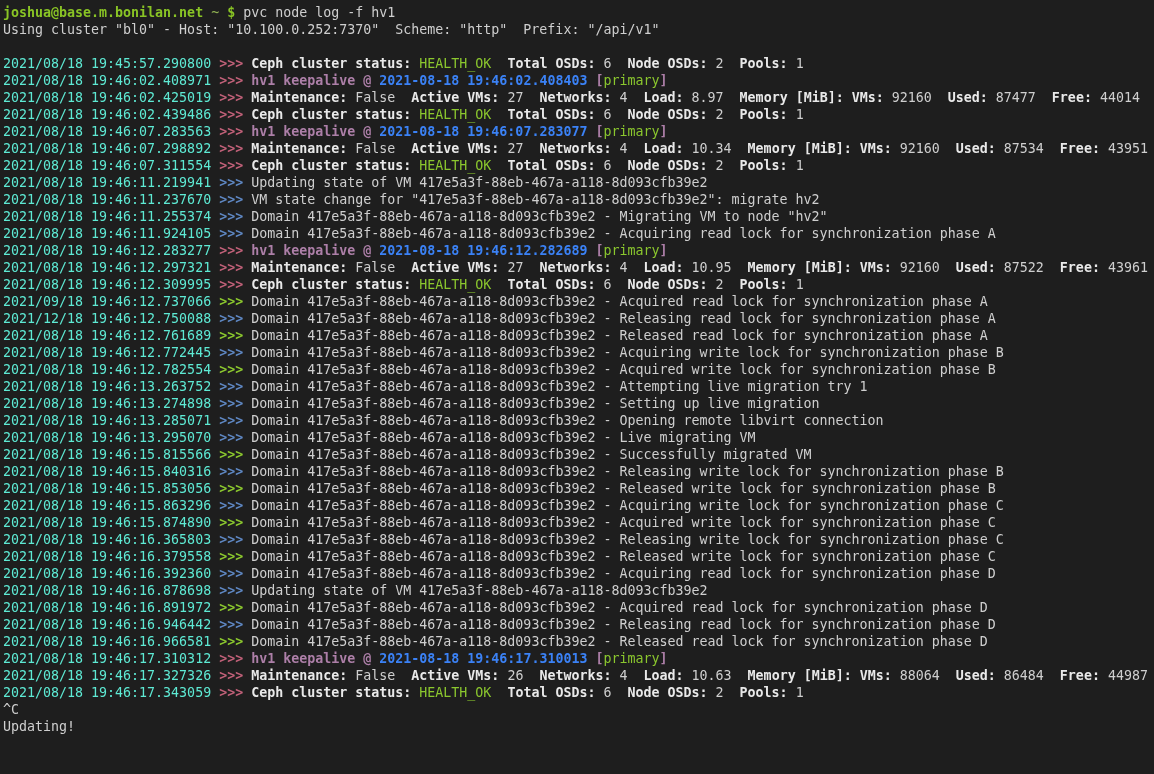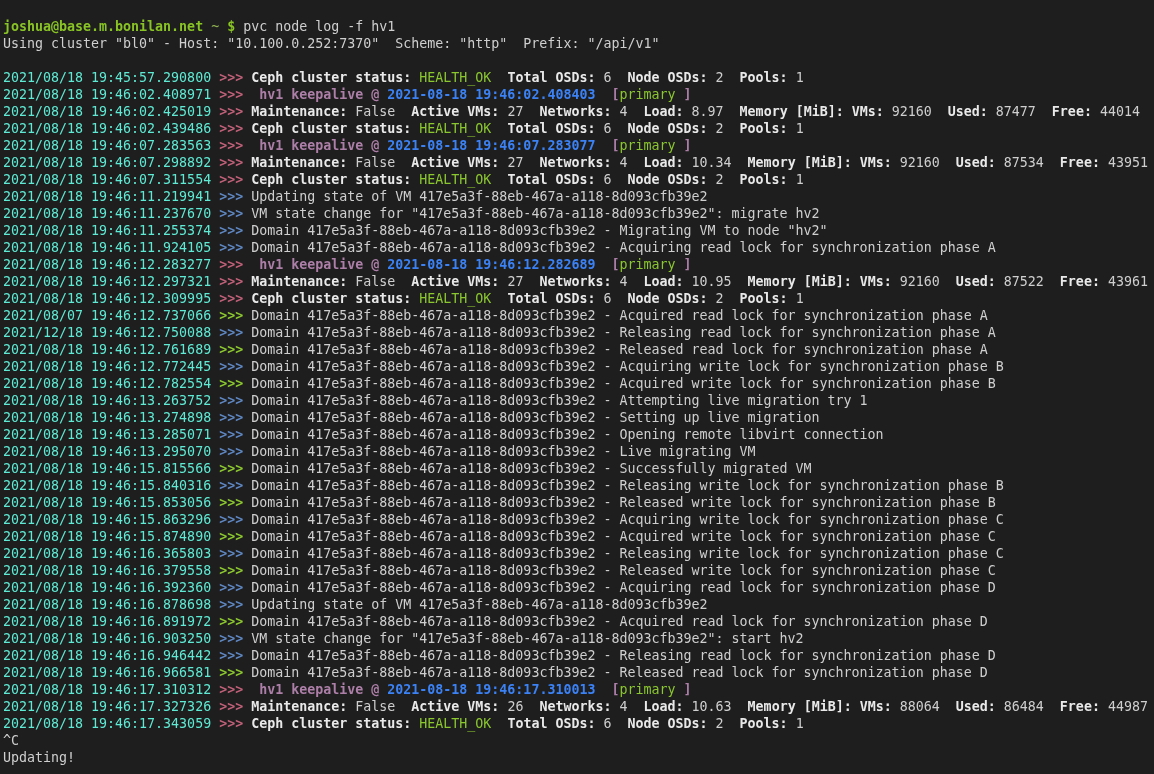--- a/index.html
+++ b/index.html
@@ -7,21 +7,21 @@
     padding: 0;
     width: 1154px;
     height: 774px;
     overflow: hidden;
     background: #1e1e1e;
   }
   #screen {
     width: 1154px;
     height: 774px;
     box-sizing: border-box;
-    padding: 18px 0 0 3px;
+    padding: 4px 0 0 3px;
     font-family: "DejaVu Sans Mono", "Liberation Mono", monospace;
     font-size: 13.3px;
     line-height: 17px;
     color: #cfcfcf;
     cursor: text;
   }
   .row {
     white-space: pre;
     height: 17px;
     overflow: hidden;
@@ -29,21 +29,21 @@
   .ph { color: #89c425; font-weight: bold; }   
   .pt { color: #8fb052; }                      
   .ps { color: #89c425; font-weight: bold; }   
   .ts { color: #5eead4; }                      
   .mk { font-weight: bold; }                   
   .mk.tick { color: #c06078; }
   .mk.info { color: #5e87c2; }
   .mk.ok   { color: #8bc72e; }
   .b { font-weight: bold; color: #e9e9e9; }    
   .g { font-weight: normal; color: #8bc72e; }    
-  .p { font-weight: bold; color: #ad7fa8; margin-left: 8px; }    
+  .p { font-weight: bold; color: #ad7fa8; }    
   .m { font-weight: bold; color: #3b82f6; }    
 </style>
 </head>
 <body>
 
 <div id="screen">
   <div class="row"><span class="ph">joshua@base.m.bonilan.net</span> <span class="pt">~</span> <span class="ps">$</span> <span>pvc node log -f hv1</span></div>
   <div class="row">Using cluster "bl0" - Host: "10.100.0.252:7370"  Scheme: "http"  Prefix: "/api/v1"</div>
   <div class="row"></div>
   <div id="log">
@@ -54,40 +54,39 @@
       <div class="row"><span class="ts">2021/08/18 19:46:07.283563 </span><span class="mk tick">&gt;&gt;&gt; </span><span class="p">hv1 keepalive @ </span><span class="m">2021-08-18 19:46:07.283077</span><span class="p"> [</span><span class="g">primary</span><span class="p">]</span></div>
       <div class="row"><span class="ts">2021/08/18 19:46:07.298892 </span><span class="mk tick">&gt;&gt;&gt; </span><span class="b">Maintenance: </span><span>False</span><span>  </span><span class="b">Active VMs: </span><span>27</span><span>  </span><span class="b">Networks: </span><span>4</span><span>  </span><span class="b">Load: </span><span>10.34</span><span>  </span><span class="b">Memory [MiB]: VMs: </span><span>92160</span><span>  </span><span class="b">Used: </span><span>87534</span><span>  </span><span class="b">Free: </span><span>43951</span></div>
       <div class="row"><span class="ts">2021/08/18 19:46:07.311554 </span><span class="mk tick">&gt;&gt;&gt; </span><span class="b">Ceph cluster status: </span><span class="g">HEALTH_OK</span><span>  </span><span class="b">Total OSDs: </span><span>6</span><span>  </span><span class="b">Node OSDs: </span><span>2</span><span>  </span><span class="b">Pools: </span><span>1</span></div>
       <div class="row"><span class="ts">2021/08/18 19:46:11.219941 </span><span class="mk info">&gt;&gt;&gt; </span><span>Updating state of VM 417e5a3f-88eb-467a-a118-8d093cfb39e2</span></div>
       <div class="row"><span class="ts">2021/08/18 19:46:11.237670 </span><span class="mk info">&gt;&gt;&gt; </span><span>VM state change for "417e5a3f-88eb-467a-a118-8d093cfb39e2": migrate hv2</span></div>
       <div class="row"><span class="ts">2021/08/18 19:46:11.255374 </span><span class="mk info">&gt;&gt;&gt; </span><span>Domain 417e5a3f-88eb-467a-a118-8d093cfb39e2 - Migrating VM to node "hv2"</span></div>
       <div class="row"><span class="ts">2021/08/18 19:46:11.924105 </span><span class="mk info">&gt;&gt;&gt; </span><span>Domain 417e5a3f-88eb-467a-a118-8d093cfb39e2 - Acquiring read lock for synchronization phase A</span></div>
       <div class="row"><span class="ts">2021/08/18 19:46:12.283277 </span><span class="mk tick">&gt;&gt;&gt; </span><span class="p">hv1 keepalive @ </span><span class="m">2021-08-18 19:46:12.282689</span><span class="p"> [</span><span class="g">primary</span><span class="p">]</span></div>
       <div class="row"><span class="ts">2021/08/18 19:46:12.297321 </span><span class="mk tick">&gt;&gt;&gt; </span><span class="b">Maintenance: </span><span>False</span><span>  </span><span class="b">Active VMs: </span><span>27</span><span>  </span><span class="b">Networks: </span><span>4</span><span>  </span><span class="b">Load: </span><span>10.95</span><span>  </span><span class="b">Memory [MiB]: VMs: </span><span>92160</span><span>  </span><span class="b">Used: </span><span>87522</span><span>  </span><span class="b">Free: </span><span>43961</span></div>
       <div class="row"><span class="ts">2021/08/18 19:46:12.309995 </span><span class="mk tick">&gt;&gt;&gt; </span><span class="b">Ceph cluster status: </span><span class="g">HEALTH_OK</span><span>  </span><span class="b">Total OSDs: </span><span>6</span><span>  </span><span class="b">Node OSDs: </span><span>2</span><span>  </span><span class="b">Pools: </span><span>1</span></div>
-      <div class="row"><span class="ts">2021/08/07 19:46:12.737066 </span><span class="mk ok">&gt;&gt;&gt; </span><span>Domain 417e5a3f-88eb-467a-a118-8d093cfb39e2 - Acquired read lock for synchronization phase A</span></div>
+      <div class="row"><span class="ts">2021/09/18 19:46:12.737066 </span><span class="mk ok">&gt;&gt;&gt; </span><span>Domain 417e5a3f-88eb-467a-a118-8d093cfb39e2 - Acquired read lock for synchronization phase A</span></div>
       <div class="row"><span class="ts">2021/12/18 19:46:12.750088 </span><span class="mk info">&gt;&gt;&gt; </span><span>Domain 417e5a3f-88eb-467a-a118-8d093cfb39e2 - Releasing read lock for synchronization phase A</span></div>
       <div class="row"><span class="ts">2021/08/18 19:46:12.761689 </span><span class="mk ok">&gt;&gt;&gt; </span><span>Domain 417e5a3f-88eb-467a-a118-8d093cfb39e2 - Released read lock for synchronization phase A</span></div>
       <div class="row"><span class="ts">2021/08/18 19:46:12.772445 </span><span class="mk info">&gt;&gt;&gt; </span><span>Domain 417e5a3f-88eb-467a-a118-8d093cfb39e2 - Acquiring write lock for synchronization phase B</span></div>
       <div class="row"><span class="ts">2021/08/18 19:46:12.782554 </span><span class="mk ok">&gt;&gt;&gt; </span><span>Domain 417e5a3f-88eb-467a-a118-8d093cfb39e2 - Acquired write lock for synchronization phase B</span></div>
       <div class="row"><span class="ts">2021/08/18 19:46:13.263752 </span><span class="mk info">&gt;&gt;&gt; </span><span>Domain 417e5a3f-88eb-467a-a118-8d093cfb39e2 - Attempting live migration try 1</span></div>
       <div class="row"><span class="ts">2021/08/18 19:46:13.274898 </span><span class="mk info">&gt;&gt;&gt; </span><span>Domain 417e5a3f-88eb-467a-a118-8d093cfb39e2 - Setting up live migration</span></div>
       <div class="row"><span class="ts">2021/08/18 19:46:13.285071 </span><span class="mk info">&gt;&gt;&gt; </span><span>Domain 417e5a3f-88eb-467a-a118-8d093cfb39e2 - Opening remote libvirt connection</span></div>
       <div class="row"><span class="ts">2021/08/18 19:46:13.295070 </span><span class="mk info">&gt;&gt;&gt; </span><span>Domain 417e5a3f-88eb-467a-a118-8d093cfb39e2 - Live migrating VM</span></div>
       <div class="row"><span class="ts">2021/08/18 19:46:15.815566 </span><span class="mk ok">&gt;&gt;&gt; </span><span>Domain 417e5a3f-88eb-467a-a118-8d093cfb39e2 - Successfully migrated VM</span></div>
       <div class="row"><span class="ts">2021/08/18 19:46:15.840316 </span><span class="mk info">&gt;&gt;&gt; </span><span>Domain 417e5a3f-88eb-467a-a118-8d093cfb39e2 - Releasing write lock for synchronization phase B</span></div>
       <div class="row"><span class="ts">2021/08/18 19:46:15.853056 </span><span class="mk ok">&gt;&gt;&gt; </span><span>Domain 417e5a3f-88eb-467a-a118-8d093cfb39e2 - Released write lock for synchronization phase B</span></div>
       <div class="row"><span class="ts">2021/08/18 19:46:15.863296 </span><span class="mk info">&gt;&gt;&gt; </span><span>Domain 417e5a3f-88eb-467a-a118-8d093cfb39e2 - Acquiring write lock for synchronization phase C</span></div>
       <div class="row"><span class="ts">2021/08/18 19:46:15.874890 </span><span class="mk ok">&gt;&gt;&gt; </span><span>Domain 417e5a3f-88eb-467a-a118-8d093cfb39e2 - Acquired write lock for synchronization phase C</span></div>
       <div class="row"><span class="ts">2021/08/18 19:46:16.365803 </span><span class="mk info">&gt;&gt;&gt; </span><span>Domain 417e5a3f-88eb-467a-a118-8d093cfb39e2 - Releasing write lock for synchronization phase C</span></div>
       <div class="row"><span class="ts">2021/08/18 19:46:16.379558 </span><span class="mk ok">&gt;&gt;&gt; </span><span>Domain 417e5a3f-88eb-467a-a118-8d093cfb39e2 - Released write lock for synchronization phase C</span></div>
       <div class="row"><span class="ts">2021/08/18 19:46:16.392360 </span><span class="mk info">&gt;&gt;&gt; </span><span>Domain 417e5a3f-88eb-467a-a118-8d093cfb39e2 - Acquiring read lock for synchronization phase D</span></div>
       <div class="row"><span class="ts">2021/08/18 19:46:16.878698 </span><span class="mk info">&gt;&gt;&gt; </span><span>Updating state of VM 417e5a3f-88eb-467a-a118-8d093cfb39e2</span></div>
       <div class="row"><span class="ts">2021/08/18 19:46:16.891972 </span><span class="mk ok">&gt;&gt;&gt; </span><span>Domain 417e5a3f-88eb-467a-a118-8d093cfb39e2 - Acquired read lock for synchronization phase D</span></div>
-      <div class="row"><span class="ts">2021/08/18 19:46:16.903250 </span><span class="mk info">&gt;&gt;&gt; </span><span>VM state change for "417e5a3f-88eb-467a-a118-8d093cfb39e2": start hv2</span></div>
       <div class="row"><span class="ts">2021/08/18 19:46:16.946442 </span><span class="mk info">&gt;&gt;&gt; </span><span>Domain 417e5a3f-88eb-467a-a118-8d093cfb39e2 - Releasing read lock for synchronization phase D</span></div>
       <div class="row"><span class="ts">2021/08/18 19:46:16.966581 </span><span class="mk ok">&gt;&gt;&gt; </span><span>Domain 417e5a3f-88eb-467a-a118-8d093cfb39e2 - Released read lock for synchronization phase D</span></div>
       <div class="row"><span class="ts">2021/08/18 19:46:17.310312 </span><span class="mk tick">&gt;&gt;&gt; </span><span class="p">hv1 keepalive @ </span><span class="m">2021-08-18 19:46:17.310013</span><span class="p"> [</span><span class="g">primary</span><span class="p">]</span></div>
       <div class="row"><span class="ts">2021/08/18 19:46:17.327326 </span><span class="mk tick">&gt;&gt;&gt; </span><span class="b">Maintenance: </span><span>False</span><span>  </span><span class="b">Active VMs: </span><span>26</span><span>  </span><span class="b">Networks: </span><span>4</span><span>  </span><span class="b">Load: </span><span>10.63</span><span>  </span><span class="b">Memory [MiB]: VMs: </span><span>88064</span><span>  </span><span class="b">Used: </span><span>86484</span><span>  </span><span class="b">Free: </span><span>44987</span></div>
       <div class="row"><span class="ts">2021/08/18 19:46:17.343059 </span><span class="mk tick">&gt;&gt;&gt; </span><span class="b">Ceph cluster status: </span><span class="g">HEALTH_OK</span><span>  </span><span class="b">Total OSDs: </span><span>6</span><span>  </span><span class="b">Node OSDs: </span><span>2</span><span>  </span><span class="b">Pools: </span><span>1</span></div>
     </div>
   <div class="row">^C</div>
   <div class="row">Updating!</div>
 </div>
 

